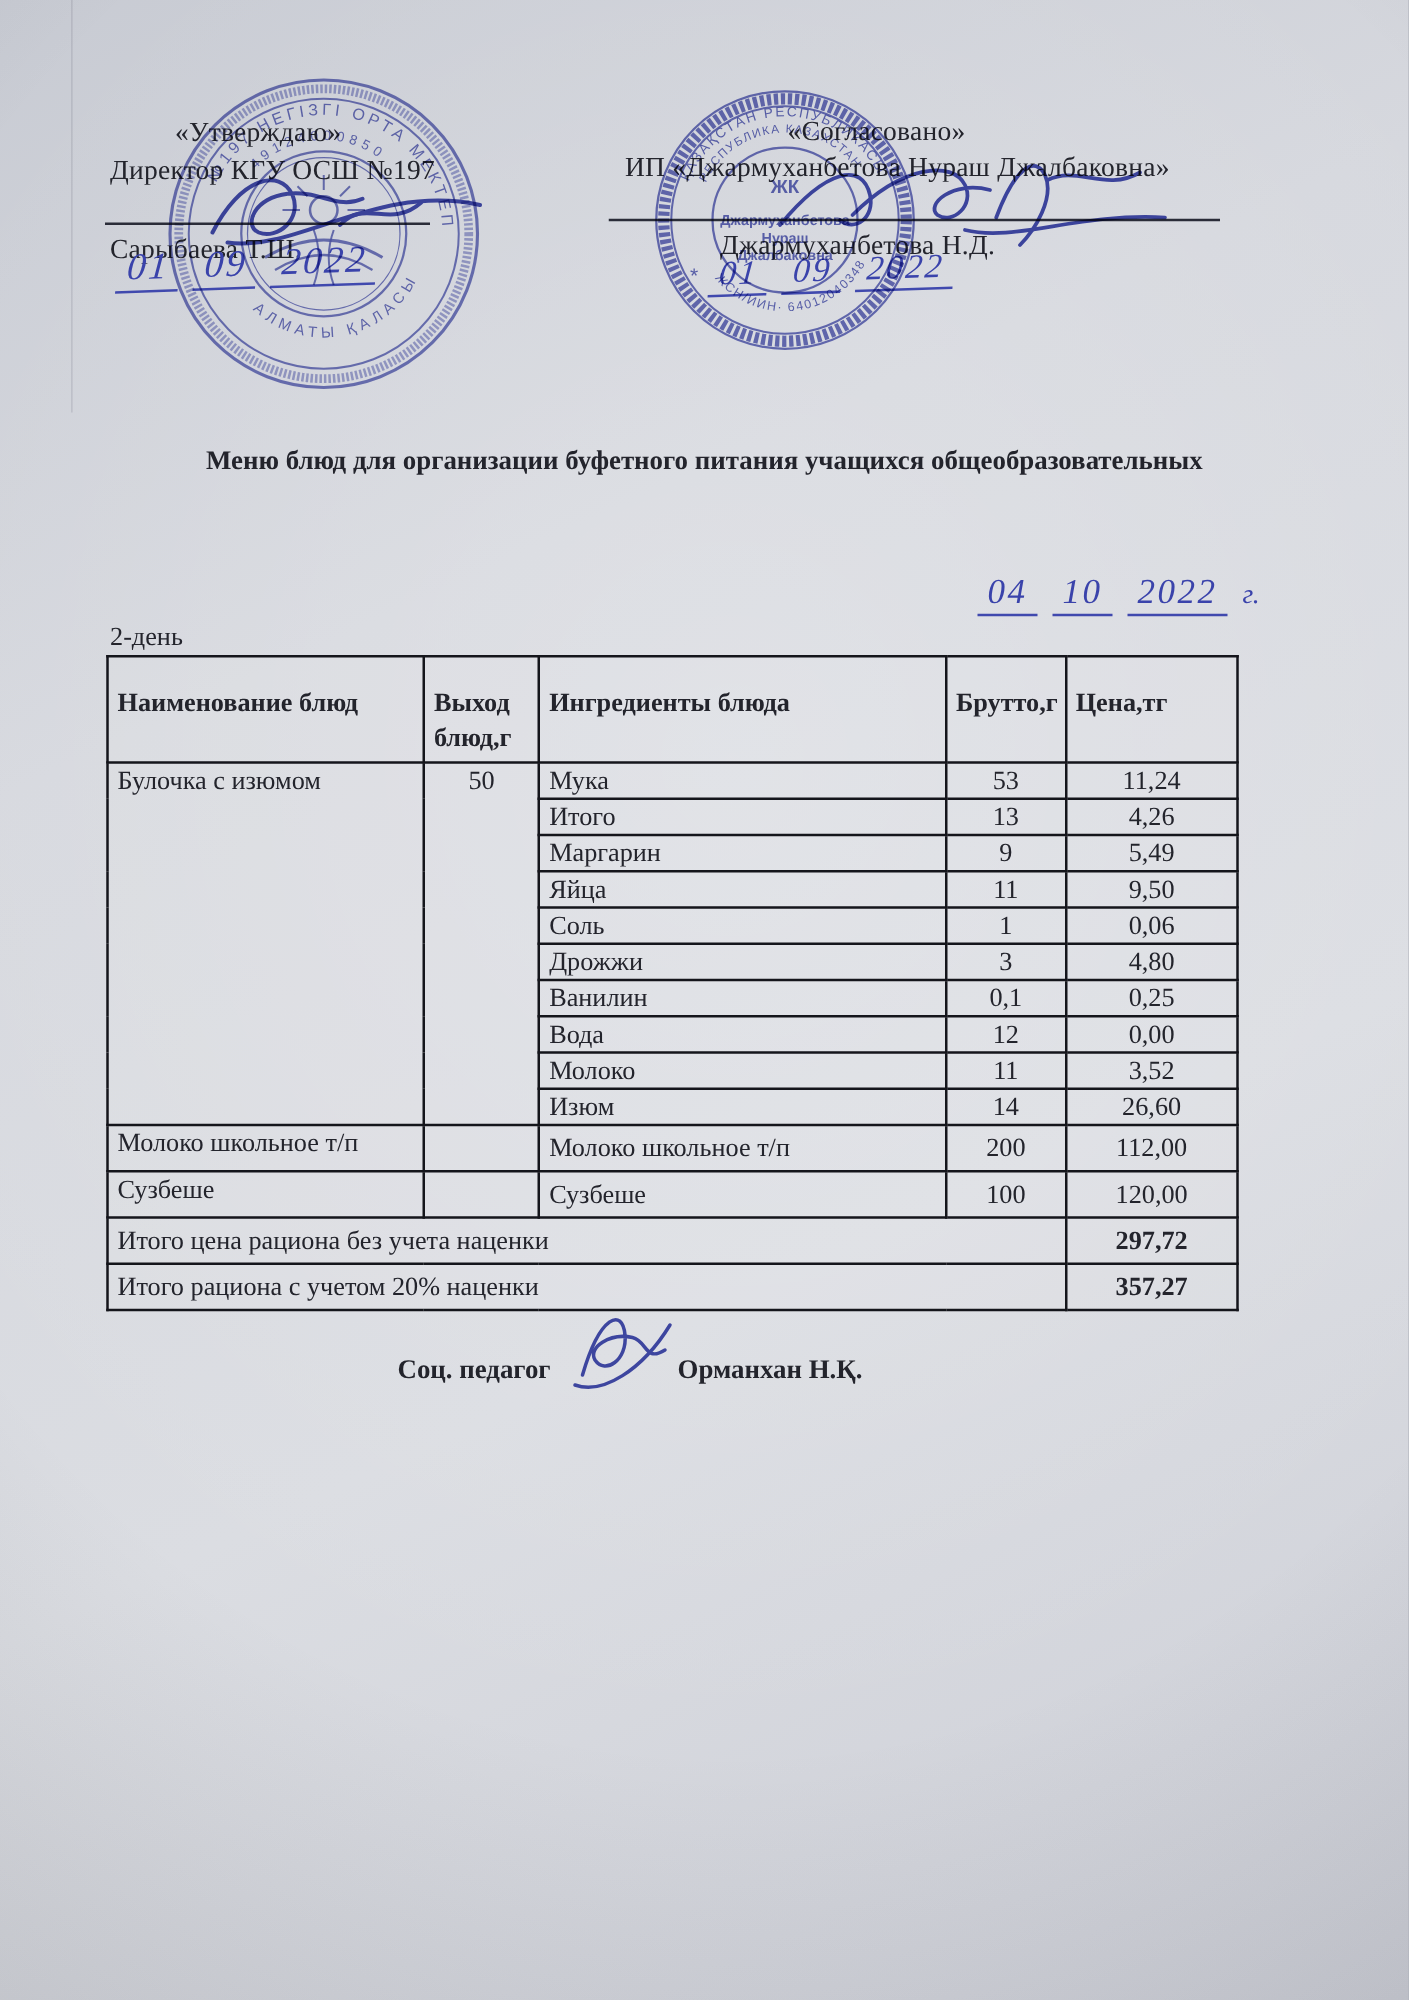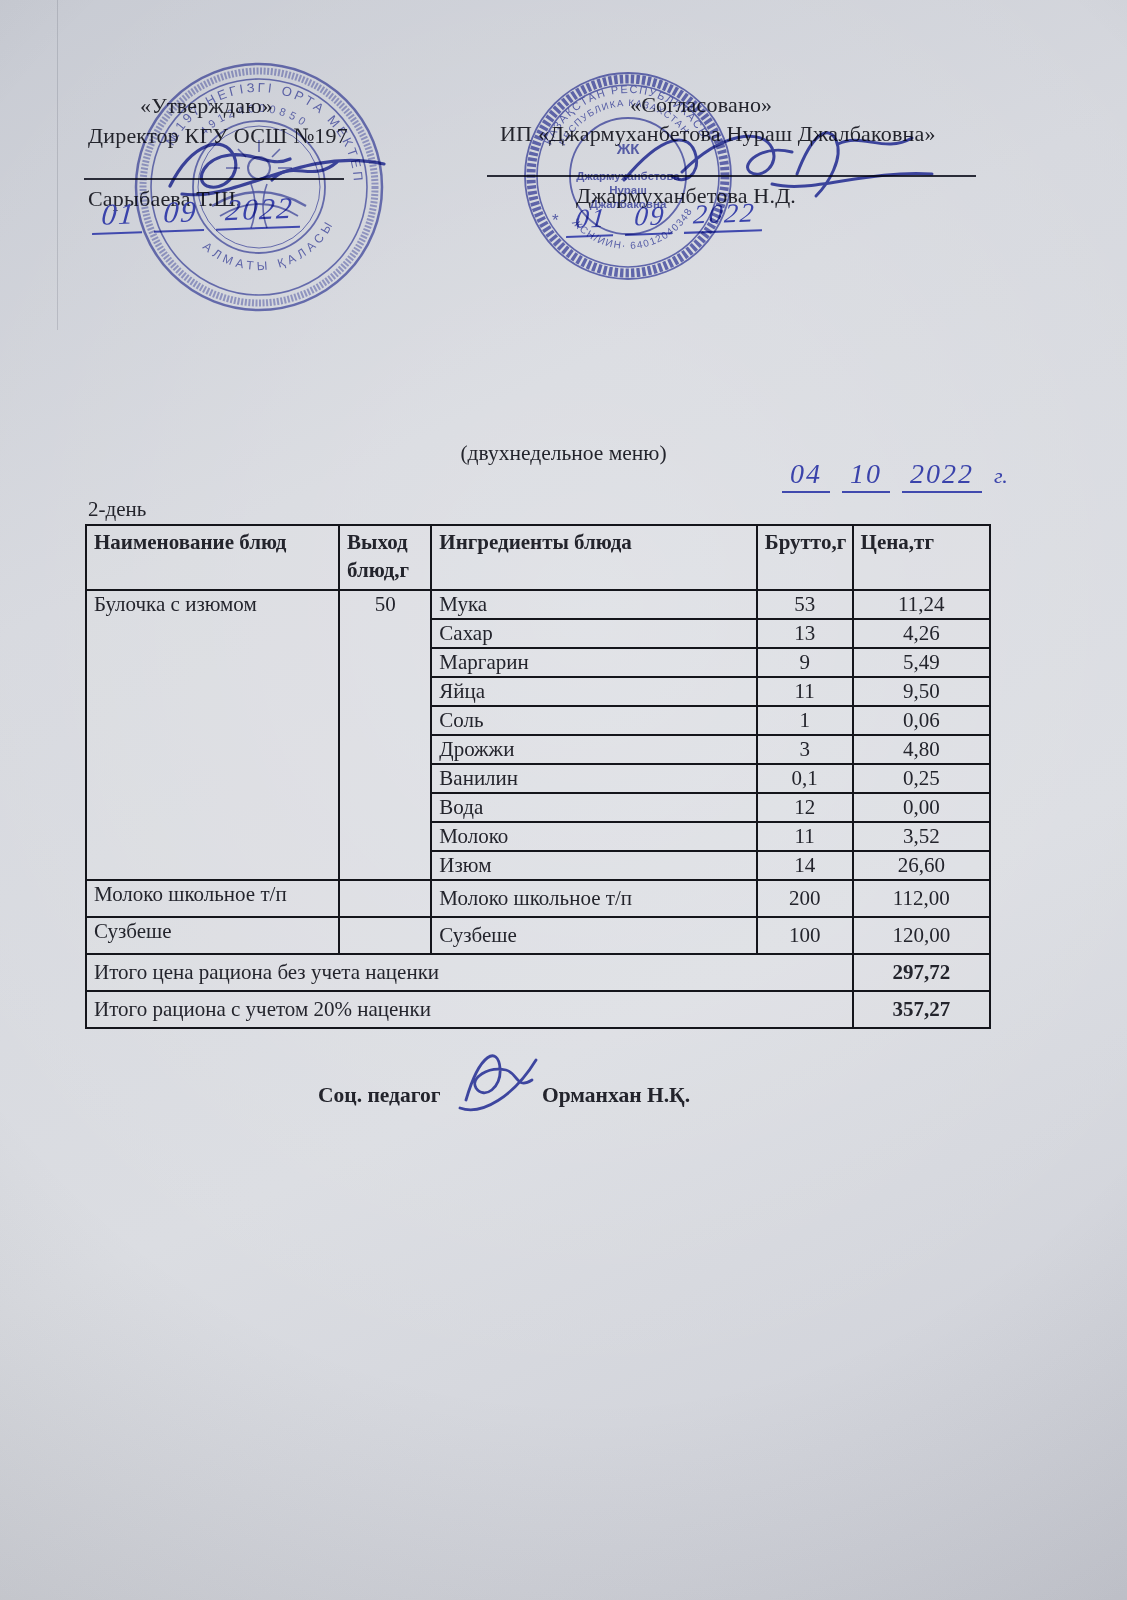--- a/index.html
+++ b/index.html
@@ -16,21 +16,21 @@
   .sigline{border-top:2px solid #2a2c38;height:0;}
   .hand{font-style:italic;color:#3a43ab;font-size:30px;letter-spacing:2px;white-space:nowrap;}
   .hand .u{border-bottom:2px solid #4049ae;padding:0 8px 1px;margin-right:12px;display:inline-block;}
   .hand .sfx{font-size:22px;letter-spacing:0;}
   .tilt{transform:rotate(-2deg) skewX(-7deg);transform-origin:left bottom;}
   .title{left:0;width:100%;text-align:center;font-weight:bold;font-size:21.5px;line-height:1.55;}
   .subtitle{left:0;width:100%;text-align:center;font-size:21.5px;}
   .daylabel{font-weight:normal;font-size:21px;}
   table.menu{border-collapse:collapse;width:906px;table-layout:fixed;background:rgba(255,255,255,.06);}
   .menu th,.menu td{border:2px solid #14151b;font-size:21px;padding:1px 7px;overflow:hidden;}
-  .menu th{text-align:left;vertical-align:top;font-weight:bold;padding-top:2px;height:60px;line-height:1.35;}
+  .menu th{text-align:left;vertical-align:top;font-weight:bold;padding-top:22px;height:60px;line-height:1.35;}
   .menu td{line-height:1.15;}
   .c-name,.c-yield{vertical-align:top;padding-top:3px;}
   .c-yield,.c-gross,.c-price{text-align:center;}
   tr.ing-row{height:29px;}
   tr.dish-row{height:37px;}
   tr.total-row{height:37px;}
   .t-label{font-weight:normal;}
   .t-value{font-weight:bold;text-align:center;}
   .footer-text{font-weight:bold;font-size:21.5px;}
   .stamp{mix-blend-mode:multiply;opacity:.88;}
@@ -128,22 +128,22 @@
     </g>
   </svg>
   <svg class="abs sig" style="left:452px;top:1038px;" width="115" height="85" viewBox="0 0 115 85">
     <g fill="none" stroke="#3d46ae" stroke-width="2.8" stroke-linecap="round" opacity=".95">
       <path d="M14,62 C28,14 46,8 48,30 C50,50 32,62 24,50 C18,40 36,28 54,32 C66,35 64,52 80,42"></path>
       <path d="M8,70 C30,78 62,58 84,22"></path>
     </g>
   </svg>
 
   <div class="abs title" style="top:352px;">
-  </div>
-  <div class="abs subtitle" style="top:441px;">(двухнедельное меню)</div>
+    <div>Меню блюд для организации буфетного питания учащихся общеобразовательных</div>
+  </div>
 
   <div class="abs hand" style="left:782px;top:458px;font-size:28px;">
     <span class="u">04</span><span class="u">10</span><span class="u">2022</span><span class="sfx">г.</span>
   </div>
 
   <div class="abs daylabel" style="left:88px;top:497px;">2-день</div>
 
   <table class="menu abs" style="left:85px;top:524px;">
     <colgroup>
       <col style="width:28%">
@@ -163,21 +163,21 @@
     </thead>
     <tbody>
         <tr class="ing-row">
           <td class="c-name" rowspan="10">Булочка с изюмом</td>
           <td class="c-yield" rowspan="10">50</td>
           <td class="c-ing">Мука</td>
           <td class="c-gross">53</td>
           <td class="c-price">11,24</td>
         </tr>
         <tr class="ing-row">
-          <td class="c-ing">Сахар</td>
+          <td class="c-ing">Итого</td>
           <td class="c-gross">13</td>
           <td class="c-price">4,26</td>
         </tr>
         <tr class="ing-row">
           <td class="c-ing">Маргарин</td>
           <td class="c-gross">9</td>
           <td class="c-price">5,49</td>
         </tr>
         <tr class="ing-row">
           <td class="c-ing">Яйца</td>

